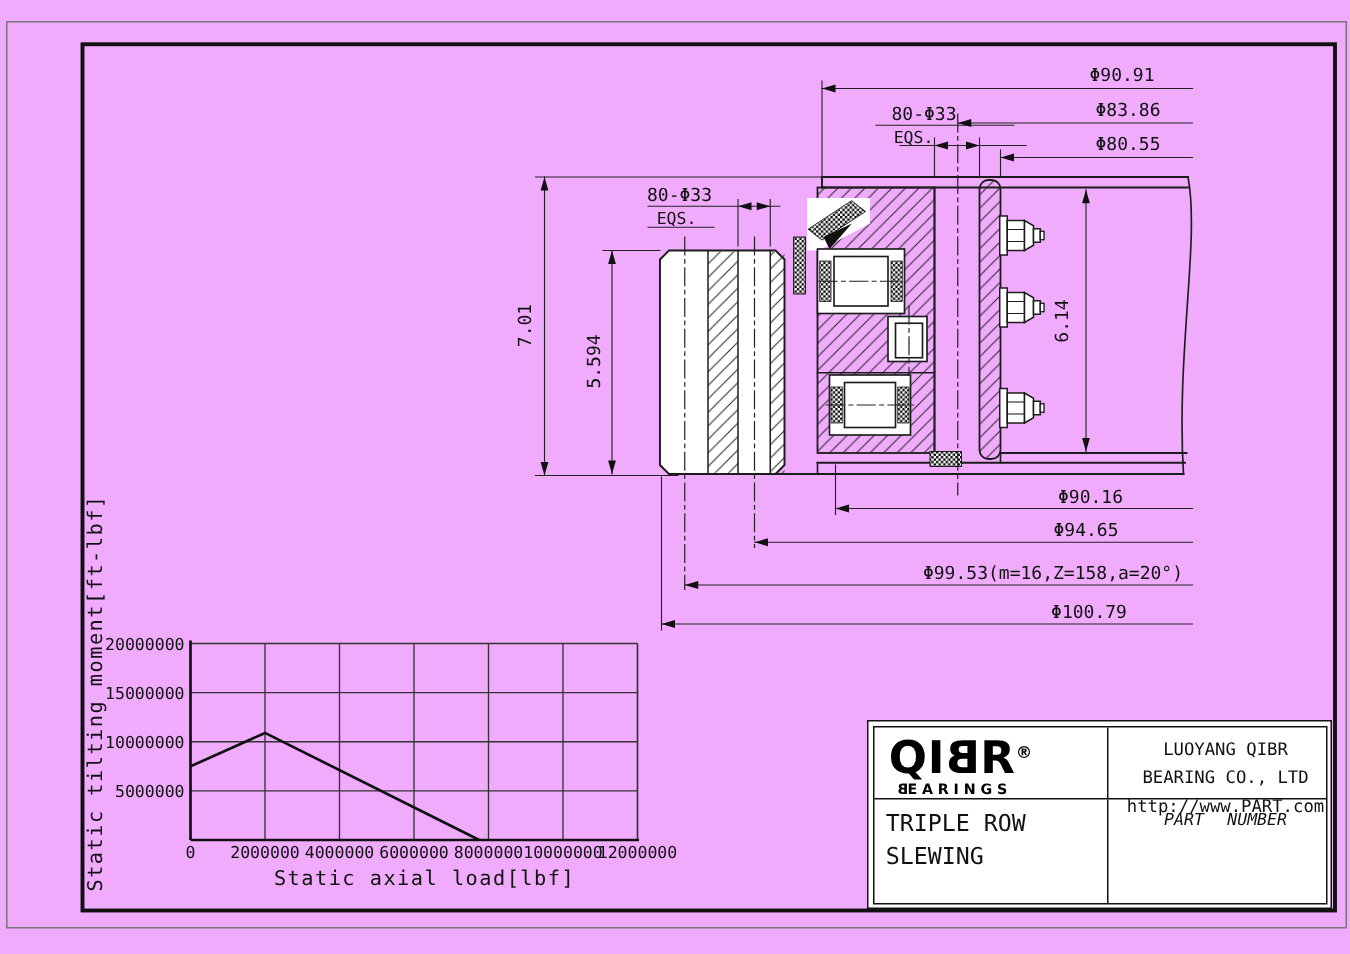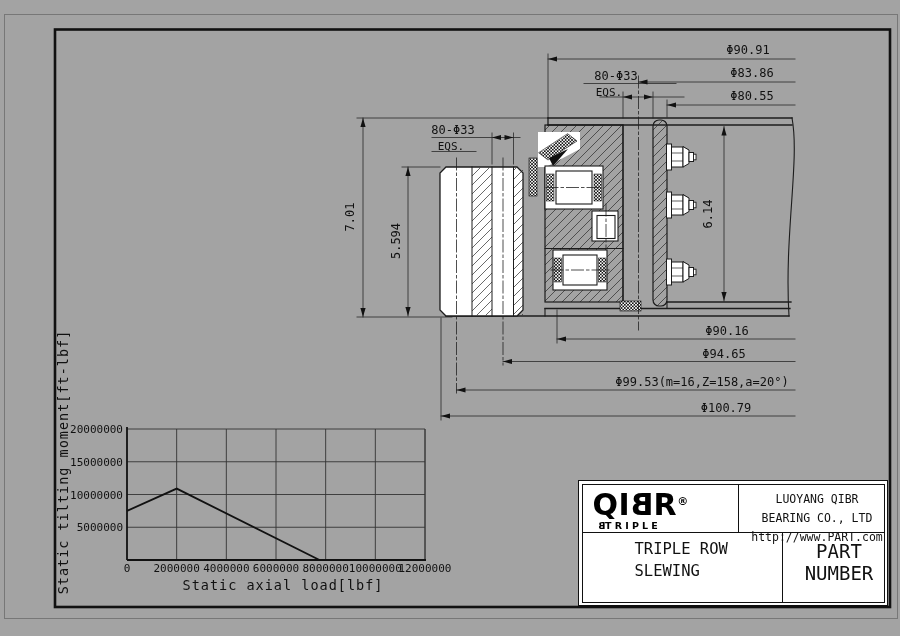--- a/index.html
+++ b/index.html
@@ -1,41 +1,41 @@
 <!DOCTYPE html>
 <html><head>
 <meta charset="utf-8">
 <style>
   html,body{margin:0;padding:0;background:#fff;}
-  .sheet{position:relative;width:900px;height:636px;background:#a3a3a3;overflow:hidden;
+  .sheet{position:relative;width:900px;height:636px;background:#f0abfc;overflow:hidden;
          font-family:"DejaVu Sans Mono","Liberation Mono",monospace;}
   svg{position:absolute;left:0;top:0;}
   svg text{fill:#111;font-family:"DejaVu Sans Mono","Liberation Mono",monospace;}
 
   
   .tb{position:absolute;left:578px;top:480px;width:310px;height:126px;
       border:1.6px solid #111;box-sizing:border-box;background:#fff;}
   .tb-inner{position:absolute;left:2.5px;top:2.5px;right:2.5px;bottom:2.5px;
       border:1.5px solid #111;display:flex;flex-direction:column;}
   .tb-row1{height:47px;border-bottom:1.5px solid #111;display:flex;}
-  .tb-row2{flex:1;display:flex;padding-left:44px;}
+  .tb-row2{flex:1;display:flex;}
   .tb-cell-l{width:156px;border-right:1.5px solid #111;box-sizing:border-box;}
   .tb-cell-r{flex:1;margin-left:12px;}
   .logo-cell{padding:2px 0 0 10px;}
   .brand{font-family:"DejaVu Sans","Liberation Sans",sans-serif;font-weight:900;
          font-size:30px;line-height:30px;letter-spacing:.5px;color:#000;white-space:nowrap;}
   .brand .flip{display:inline-block;transform:scaleX(-1);}
   .brand sup{font-size:11px;font-weight:700;vertical-align:10px;letter-spacing:0;}
   .brand-sub{font-family:"DejaVu Sans","Liberation Sans",sans-serif;font-weight:700;
          font-size:9.5px;letter-spacing:3.2px;margin-top:0px;padding-left:2px;color:#000;}
   .brand-sub .flip{display:inline-block;transform:scaleX(-1);}
   .company-cell{text-align:center;padding-top:5px;font-size:11.5px;line-height:19px;color:#111;}
   .product-cell{padding:5px 0 0 8px;font-size:15.5px;line-height:22.5px;color:#111;}
   .part-cell{text-align:center;color:#111;}
-  .part-heading{font-size:19px;margin-top:7px;word-spacing:9px;}
+  .part-heading{font-size:11px;margin-top:7px;word-spacing:9px;font-style:italic;}
   .part-number{font-size:12.3px;margin-top:11px;letter-spacing:0px;}
 </style>
 </head>
 <body>
 
 <div class="sheet">
 
 <svg width="900" height="636" viewBox="0 0 900 636">
   <defs>
     <pattern id="hatch" width="9" height="9" patternUnits="userSpaceOnUse">
@@ -244,21 +244,21 @@
         <text transform="translate(68,462) rotate(-90)" font-size="13.5" text-anchor="middle" letter-spacing="1">Static tilting moment[ft-lbf]</text>
         <polyline points="127.0,510.9 176.7,488.6 319.5,560.0" fill="none" stroke="#111" stroke-width="1.8"></polyline>
       </g>
 </svg>
 
 <div class="tb">
   <div class="tb-inner">
     <div class="tb-row1">
       <div class="tb-cell-l logo-cell">
         <div class="brand"><span>Q</span><span>I</span><span class="flip">B</span><span>R</span><sup>®</sup></div>
-        <div class="brand-sub"><span class="flip">B</span><span>TRIPLE</span></div>
+        <div class="brand-sub"><span class="flip">B</span><span>EARINGS</span></div>
       </div>
       <div class="tb-cell-r company-cell">
         <div>LUOYANG QIBR BEARING CO., LTD</div>
         <div>http://www.PART.com</div>
       </div>
     </div>
     <div class="tb-row2">
       <div class="tb-cell-l product-cell">
         <div>TRIPLE ROW</div>
         <div>SLEWING</div>

